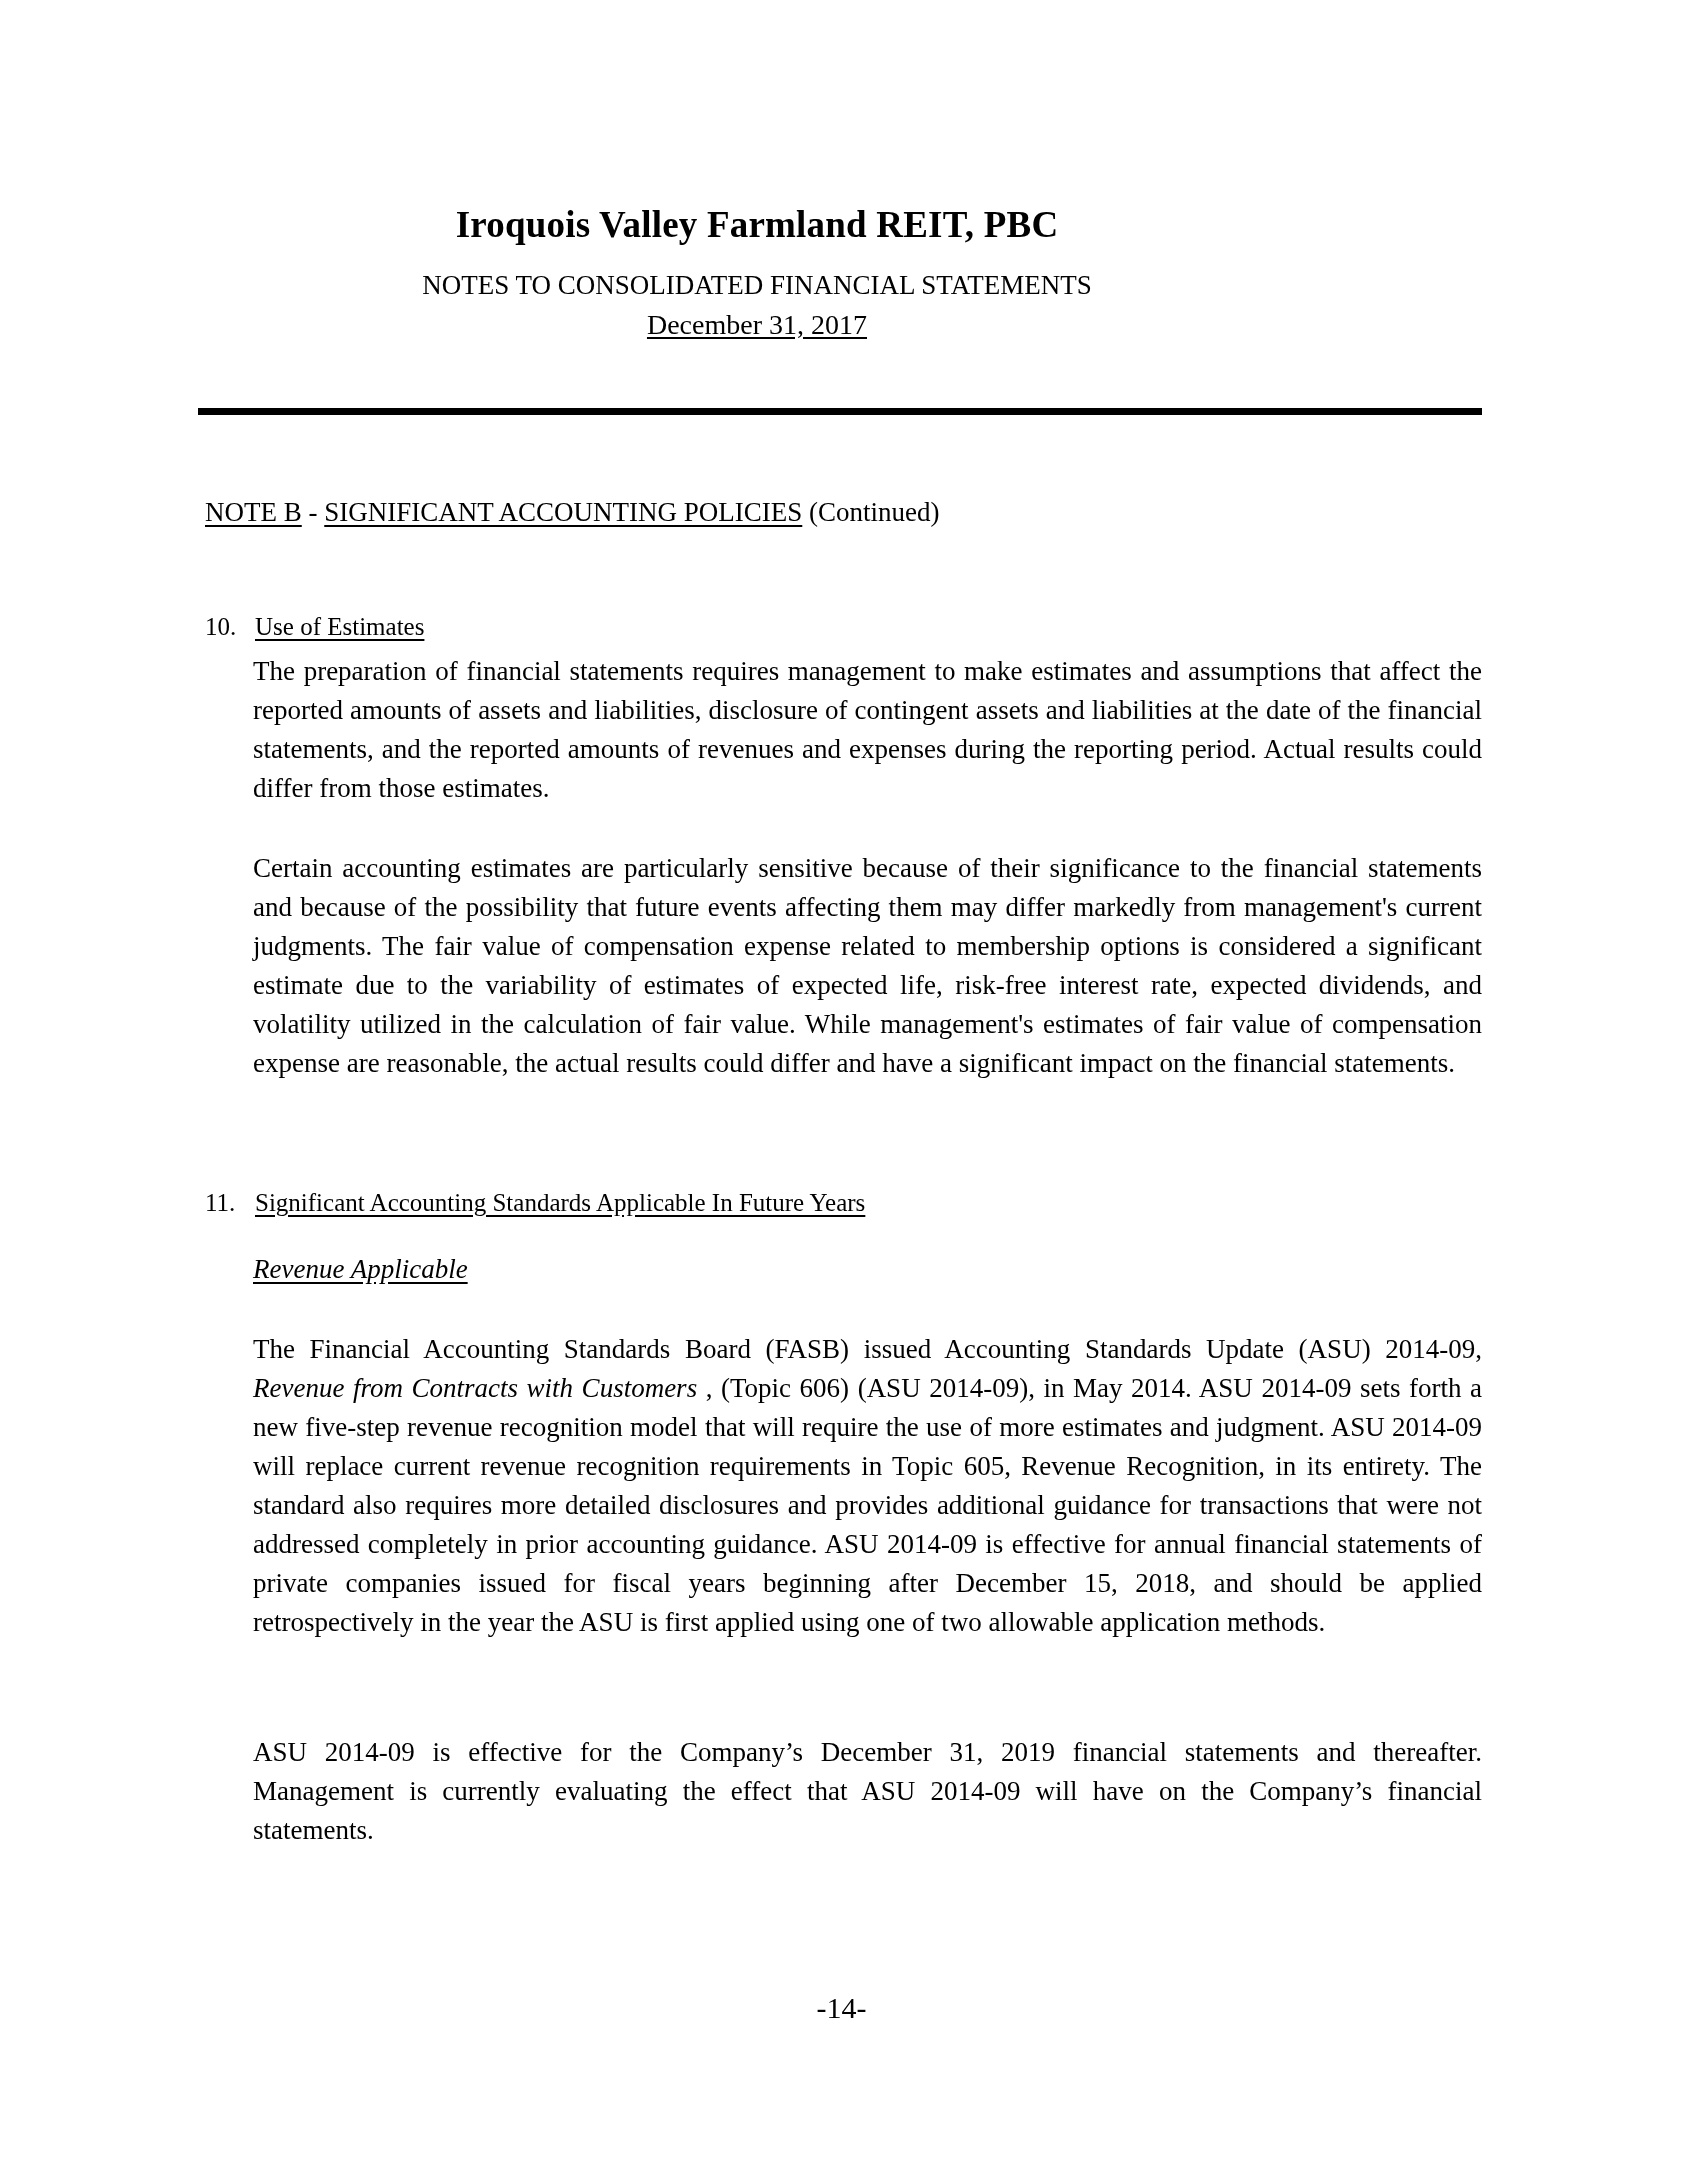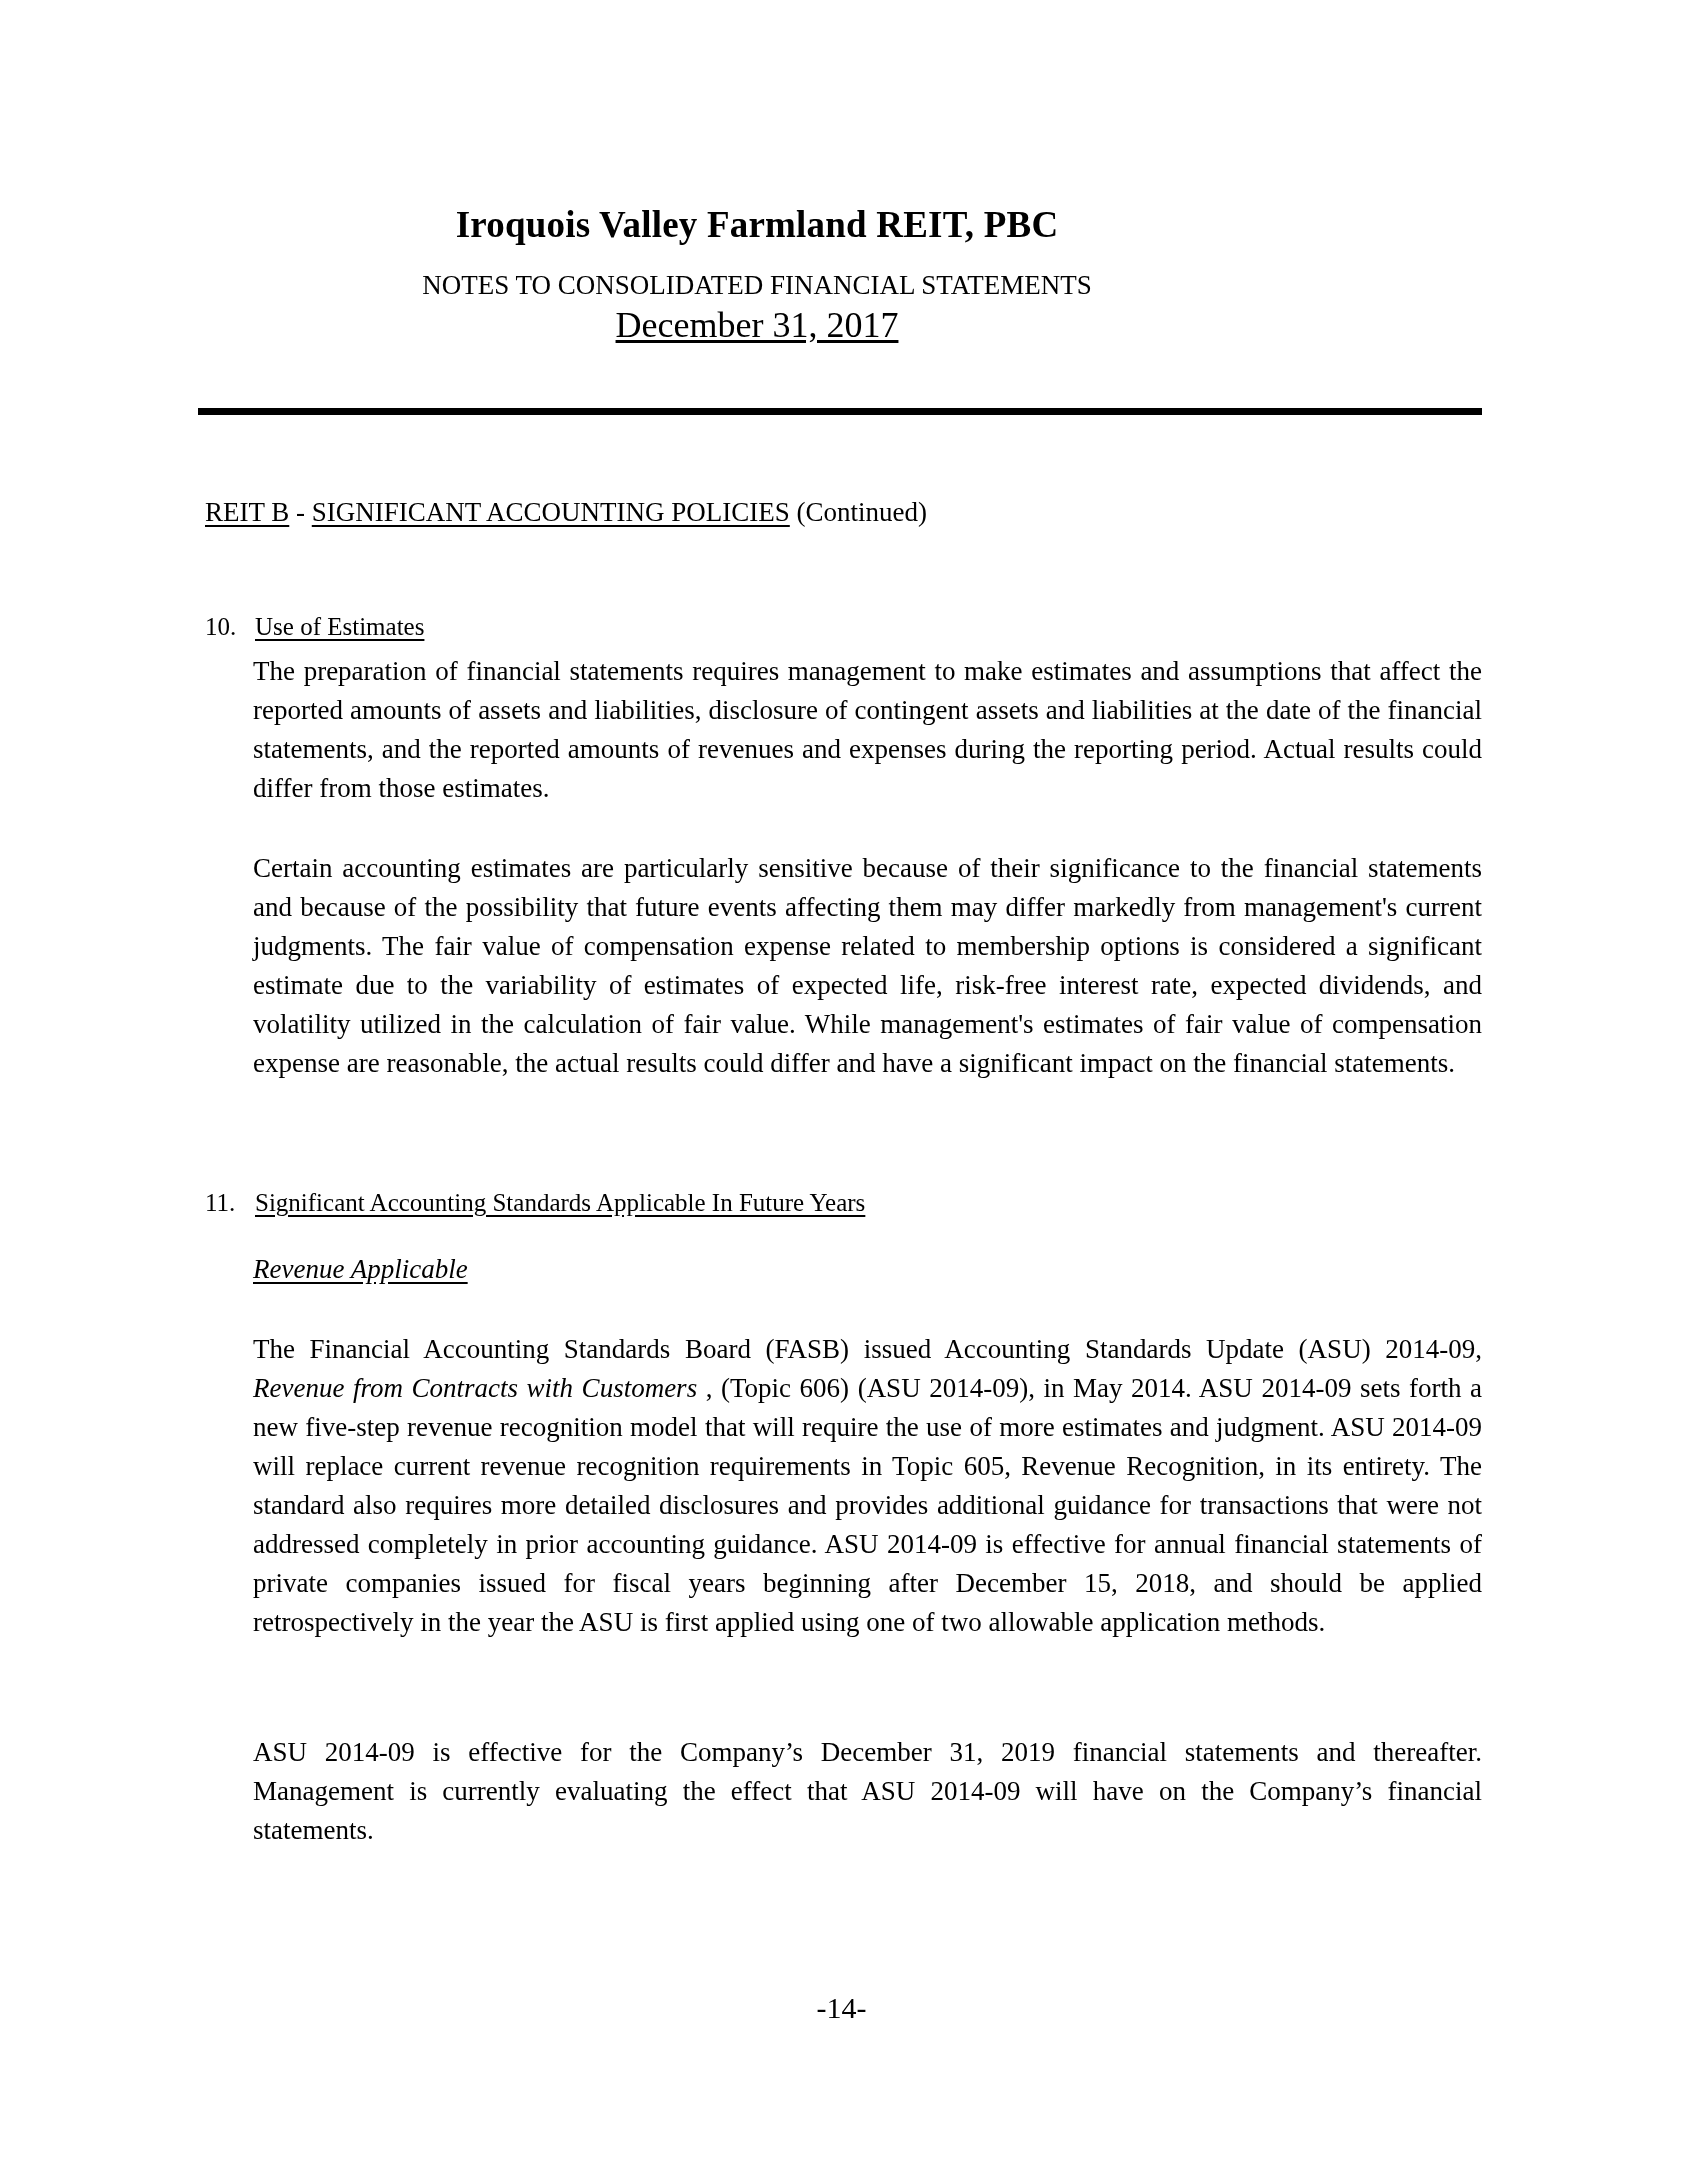--- a/index.html
+++ b/index.html
@@ -3,21 +3,21 @@
 <meta charset="utf-8">
 <style>
   html, body { margin: 0; padding: 0; background: #ffffff; }
   body {
     width: 1683px; height: 2178px; position: relative; overflow: hidden;
     font-family: "Liberation Serif", "DejaVu Serif", serif; color: #000;
   }
   .header { position: absolute; left: 0; width: 1514px; top: 203px; text-align: center; }
   .title { font-size: 37px; font-weight: bold; line-height: 44px; letter-spacing: 0.2px; }
   .subtitle { font-size: 27px; line-height: 40px; margin-top: 18px; }
-  .date { font-size: 36px; line-height: 40px; text-decoration: underline; text-underline-offset: 3px; }
+  .date { font-size: 28px; line-height: 40px; text-decoration: underline; text-underline-offset: 3px; }
   .rule { position: absolute; left: 198px; width: 1284px; top: 408px; height: 7px; background: #000; }
   .note-heading { position: absolute; top: 492px; left: 205px; font-size: 27px; line-height: 40px; white-space: nowrap; }
   .u { text-decoration: underline; text-underline-offset: 4px; }
   .item-heading { position: absolute; left: 205px; font-size: 25px; line-height: 40px; white-space: nowrap; margin-top: 34px; }
   .item-num { display: inline-block; width: 50px; }
   .para {
     position: absolute; left: 253px; width: 1229px;
     font-size: 27px; line-height: 39px; text-align: justify; margin: 0;
   }
   .subheading { position: absolute; left: 253px; font-size: 27px; line-height: 40px; font-style: italic; }
@@ -29,21 +29,21 @@
 
 <div class="header">
   <div class="title">Iroquois Valley Farmland REIT, PBC</div>
   <div class="subtitle">NOTES TO CONSOLIDATED FINANCIAL STATEMENTS</div>
   <div><span class="date">December 31, 2017</span></div>
 </div>
 
 <div class="rule"></div>
 
 <div class="note-heading">
-  <span class="u">REIT B</span><span style="white-space:pre"> - </span><span class="u">SIGNIFICANT ACCOUNTING POLICIES</span><span style="white-space:pre"> (Continued)</span>
+  <span class="u">NOTE B</span><span style="white-space:pre"> - </span><span class="u">SIGNIFICANT ACCOUNTING POLICIES</span><span style="white-space:pre"> (Continued)</span>
 </div>
 
 <div class="item-heading" style="top:573px;">
   <span class="item-num">10.</span><span class="u">Use of Estimates</span>
 </div>
 
 <p class="para" style="top:652px;">The preparation of financial statements requires management to make estimates and assumptions that affect the reported amounts of assets and liabilities, disclosure of contingent assets and liabilities at the date of the financial statements, and the reported amounts of revenues and expenses during the reporting period.  Actual results could differ from those estimates.</p>
 
 <p class="para" style="top:849px;">Certain accounting estimates are particularly sensitive because of their significance to the financial statements and because of the possibility that future events affecting them may differ markedly from management's current judgments.  The fair value of compensation expense related to membership options is considered a significant estimate due to the variability of estimates of expected life, risk-free interest rate, expected dividends, and volatility utilized in the calculation of fair value.  While management's estimates of fair value of compensation expense are reasonable, the actual results could differ and have a significant impact on the financial statements.</p>
 

